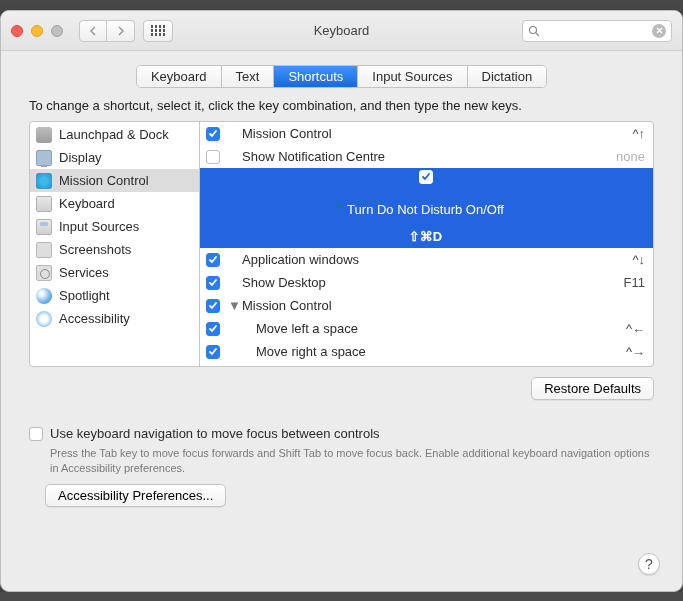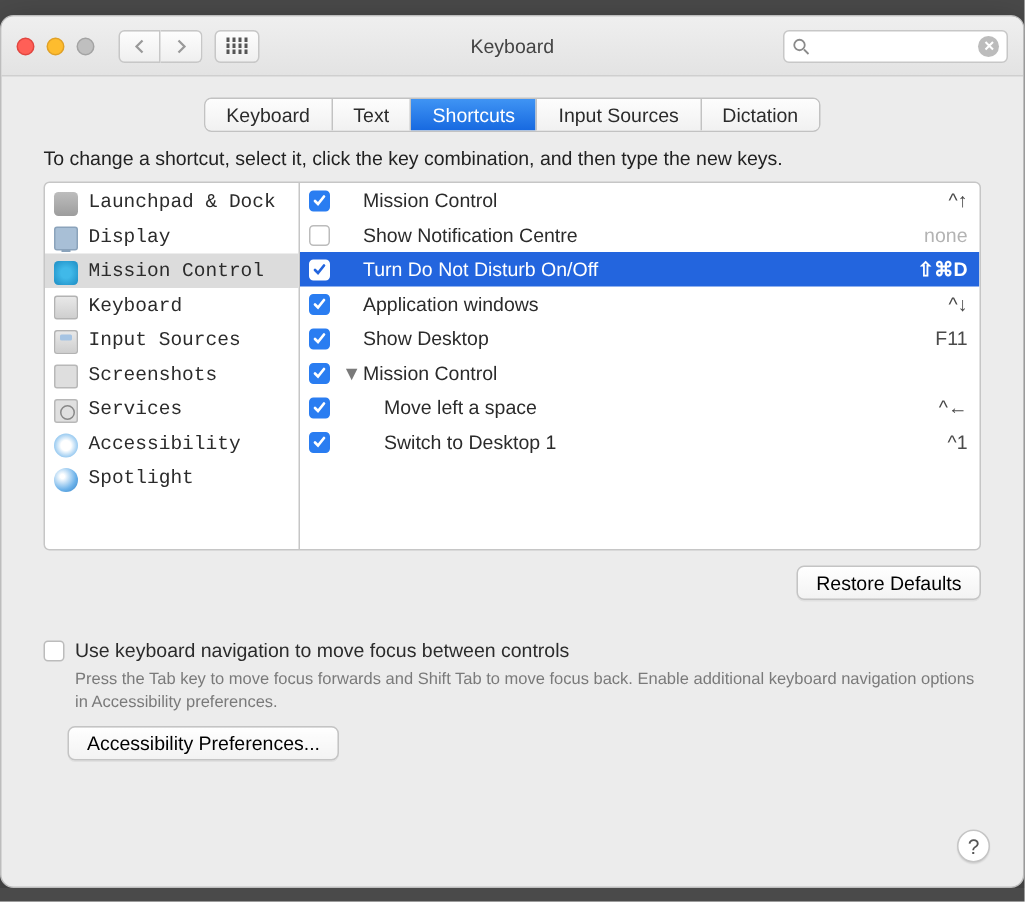--- a/index.html
+++ b/index.html
@@ -26,40 +26,40 @@
   .tabstrip-wrap { padding: 14px 0 10px; display:flex; justify-content:center; }
   .tabstrip { display: flex; border-radius: 5px; overflow: hidden; border: 1px solid #c2c2c2; background:#fff;}
   .seg { padding: 3px 14px; font-size: 13px; background: linear-gradient(#fdfdfd,#f1f1f1); border-right: 1px solid #c2c2c2; cursor:pointer;}
   .seg:last-child { border-right: none; }
   .seg.active { background: linear-gradient(#3f94f4,#1769e0); color: #fff; }
   
   .body { padding: 0 28px 2px; display: flex; flex-direction: column; flex: 1; }
   .instruction { font-size: 13px; color: #222; margin-bottom: 8px; }
   .split { display: flex; border: 1px solid #c6c6c6; border-radius: 4px; overflow: hidden; background: #fff; height: 246px; }
   .catlist { width: 170px; border-right: 1px solid #c6c6c6; overflow-y: auto; padding: 1px 0; }
-  .catrow { display:flex;align-items:flex-end;gap:7px;padding:2px 6px;font-size:13px;line-height:19px;border-radius:0;font-family:Liberation Mono, monospace;}
+  .catrow { display:flex;align-items:center;gap:7px;padding:2px 6px;font-size:13px;line-height:19px;border-radius:0;}
   .catrow.selected { background: #dcdcdc; }
   .caticon { width:16px;height:16px;display:flex;align-items:center;justify-content:center;font-size:13px;}
   .cat-launchpad { background: linear-gradient(#bdbdbd,#9d9d9d); border-radius:3px; }
   .cat-display { background: #a8bfd6; border:1px solid #8ba3bb; border-radius:2px; position:relative; }
   .cat-display::after { content:''; position:absolute; bottom:-2px; left:4px; width:6px; height:2px; background:#8ba3bb;}
   .cat-mission { background:radial-gradient(circle,#40b9e9 30%, #1d8cc3 100%); border-radius:3px; }
   .cat-keyboard { background:linear-gradient(#e8e8e8,#cfcfcf); border:1px solid #b3b3b3; border-radius:2px;}
   .cat-input { background:linear-gradient(#e8e8e8,#cfcfcf); border:1px solid #b3b3b3; border-radius:2px; position:relative;}
   .cat-input::after {content:'';position:absolute;top:2px;left:3px;width:8px;height:4px;background:#a6c4e3;border-radius:1px;}
   .cat-screenshots{background:#dedede;border:1px solid #b8b8b8;border-radius:2px;position:relative;}
   .cat-services{background:#e0e0e0;border:1px solid #b8b8b8;border-radius:2px;position:relative;}
   .cat-services::before{content:'';position:absolute;left:3px;top:3px;width:8px;height:8px;border:1.5px solid #888;border-radius:50%;}
   .cat-spotlight{background:radial-gradient(circle at 35% 35%,#fff 10%,#6eb3ea 60%,#2f7ec5 100%);border-radius:50%;}
   .cat-access{background:radial-gradient(circle,#fff 30%,#4da3e6 100%);border-radius:50%;position:relative;}
   .cat-app{width:16px;height:16px;}
 
   .shortlist { flex: 1; overflow-y: auto; }
   .srow { display:flex;align-items:center;padding:2px 8px 2px 6px;font-size:13px;line-height:19px;gap:8px;}
-  .srow.selected { background:#2365de;color:#fff;}
+  .srow.selected { background:#2365de;color:#fff;flex-direction:column;}
   .scheck { width:14px;height:14px;border:1px solid #bcbcbc;border-radius:3px;background:#fff;display:flex;align-items:center;justify-content:center;flex-shrink:0;}
   .scheck.on { background:#2a7df1;border-color:#2a7df1;}
   .scheck.on svg { stroke:#fff;}
   .srow.selected .scheck.on { background:#fff;border-color:#fff;}
   .srow.selected .scheck.on svg { stroke:#2365de;}
   .sname { flex:1; white-space:nowrap; overflow:hidden; text-overflow:ellipsis;}
   .skey { font-size:13px; color:#4a4a4a; white-space:nowrap; font-family: -apple-system, Arial;}
   .srow.selected .skey { color:#fff; font-weight:600;}
   .skey.none { color:#b3b3b3;}
   .disclosure { width:10px; margin-right: -4px; color:#7a7a7a;}
@@ -166,26 +166,26 @@
           </div>
         <div class="catrow">
             <span class="caticon cat-screenshots"></span>
             <span>Screenshots</span>
           </div>
         <div class="catrow">
             <span class="caticon cat-services"></span>
             <span>Services</span>
           </div>
         <div class="catrow">
+            <span class="caticon cat-spotlight"></span>
+            <span>Spotlight</span>
+          </div>
+        <div class="catrow">
             <span class="caticon cat-access"></span>
             <span>Accessibility</span>
-          </div>
-        <div class="catrow">
-            <span class="caticon cat-spotlight"></span>
-            <span>Spotlight</span>
           </div>
       </div>
 
       <div class="shortlist" id="shortlist">
           <div class="srow">
             <span class="scheck on">
               <svg width="10" height="10" viewBox="0 0 10 10">
                 <path d="M2 5 L4 7 L8 2" fill="none" stroke-width="1.8" stroke-linecap="round"></path>
               </svg>
             </span>
@@ -249,20 +249,30 @@
             <span class="sname indent1">Move left a space</span>
             <span class="skey">^←</span>
           </div>
           <div class="srow">
             <span class="scheck on">
               <svg width="10" height="10" viewBox="0 0 10 10">
                 <path d="M2 5 L4 7 L8 2" fill="none" stroke-width="1.8" stroke-linecap="round"></path>
               </svg>
             </span>
             <span class="disclosure"></span>
+            <span class="sname indent1">Move right a space</span>
+            <span class="skey">^→</span>
+          </div>
+          <div class="srow">
+            <span class="scheck on">
+              <svg width="10" height="10" viewBox="0 0 10 10">
+                <path d="M2 5 L4 7 L8 2" fill="none" stroke-width="1.8" stroke-linecap="round"></path>
+              </svg>
+            </span>
+            <span class="disclosure"></span>
             <span class="sname indent1">Switch to Desktop 1</span>
             <span class="skey">^1</span>
           </div>
         </div>
     </div>
 
     <div class="restore-row">
       <button class="push">Restore Defaults</button>
     </div>
 

